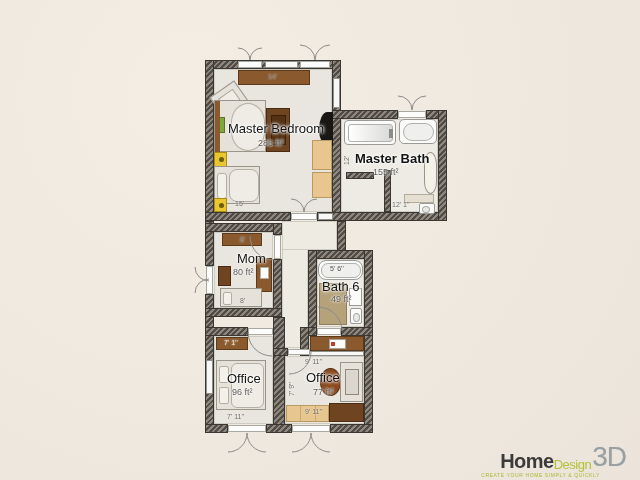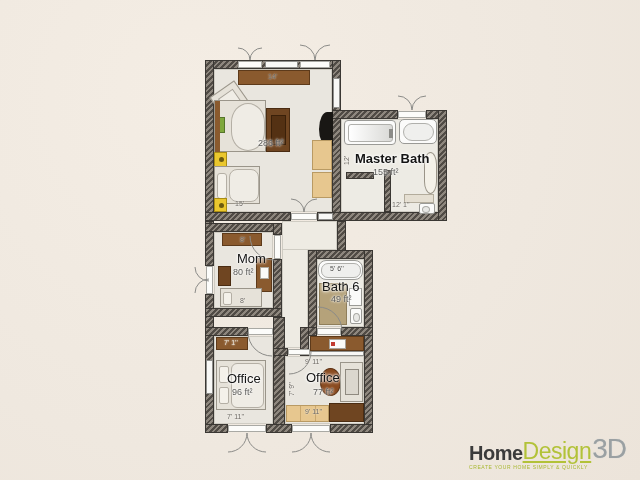--- a/index.html
+++ b/index.html
@@ -22,24 +22,24 @@
   .wht{background:#fbfbfa;border:1px solid #9a9a96;}
   .room-label{position:absolute;font-size:13px;color:#141414;white-space:nowrap;
               text-shadow:0 0 2px #fff,0 0 3px #fff,0 0 4px #fff;}
   .room-area{position:absolute;font-size:9px;color:#5c5c5a;white-space:nowrap;
              text-shadow:0 0 2px #fff,0 0 3px #fff;}
   .dim{position:absolute;font-size:7px;color:#6e6a64;white-space:nowrap;text-shadow:0 0 2px #fff;}
   .dim.v{transform:rotate(-90deg);transform-origin:left top;}
   svg.doors{position:absolute;left:0;top:0;}
   svg.doors path{fill:none;stroke:#8b8b88;stroke-width:1;}
   
-  #logo{position:absolute;right:14px;bottom:10px;text-align:left;}
+  #logo{position:absolute;right:14px;bottom:2px;text-align:right;}
   #logo .row{display:flex;align-items:flex-end;justify-content:flex-end;line-height:1;}
   #logo .w1{font-size:20px;font-weight:bold;color:#3b3b3b;letter-spacing:-0.5px;}
-  #logo .w2{font-size:23px;font-weight:normal;color:#b2c238;letter-spacing:-0.5px;text-decoration:underline;}
+  #logo .w2{font-size:13px;font-weight:normal;color:#b2c238;letter-spacing:-0.5px;}
   #logo .w3{font-size:28px;font-weight:300;color:#9aa0a2;letter-spacing:-1px;margin-left:1px;
             text-shadow:0 0 1px #c9cdcf;}
   #logo .tag{font-size:5px;color:#a8b832;letter-spacing:0.6px;margin-top:1px;margin-right:26px;}
 </style>
 </head>
 <body>
 
 <div id="stage">
 
   <div class="floor" style="left:214px;top:69px;width:118px;height:143px;"></div>
@@ -186,20 +186,21 @@
     <path d="M304,212 A13,13 0 0 0 291,199 M304,212 A13,13 0 0 1 317,199"></path>
     <path d="M274,260 A24,24 0 0 1 250,236"></path>
     <path d="M209,281 A14,14 0 0 1 195,267 M209,279 A14,14 0 0 0 195,293"></path>
     <path d="M342,331 A24,24 0 0 0 318,307"></path>
     <path d="M248,332 A24,24 0 0 0 272,356"></path>
     <path d="M311,352 A22,22 0 0 1 289,374"></path>
     <path d="M247,433 A19,19 0 0 1 228,452 M247,433 A19,19 0 0 0 266,452"></path>
     <path d="M311,433 A19,19 0 0 1 292,452 M311,433 A19,19 0 0 0 330,452"></path>
   </svg>
 
+  <div class="room-label" style="left:228px;top:121px;">Master Bedroom</div>
   <div class="room-area" style="left:258px;top:138px;">286 ft²</div>
 
   <div class="room-label" style="left:355px;top:151px;font-weight:bold;">Master Bath</div>
   <div class="room-area" style="left:373px;top:167px;">155 ft²</div>
 
   <div class="room-label" style="left:237px;top:251px;">Mom</div>
   <div class="room-area" style="left:233px;top:267px;">80 ft²</div>
 
   <div class="room-label" style="left:322px;top:279px;">Bath 6</div>
   <div class="room-area" style="left:331px;top:294px;">49 ft²</div>

